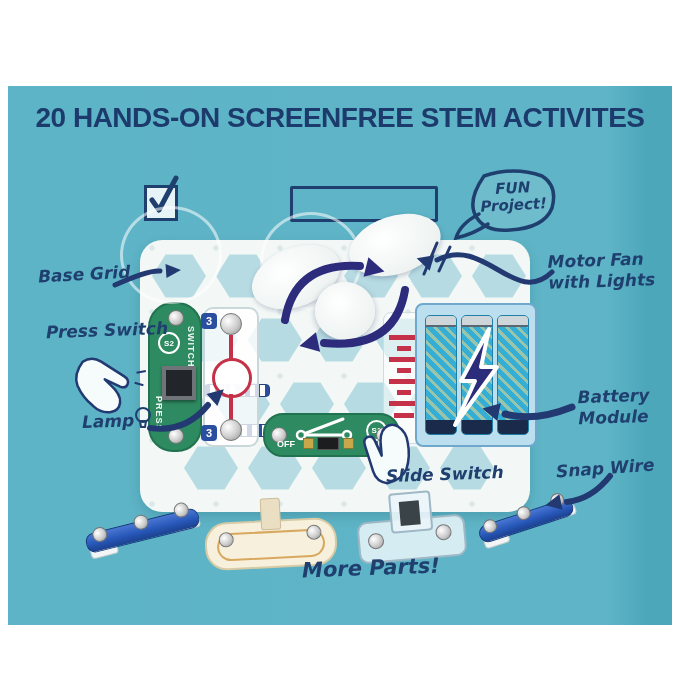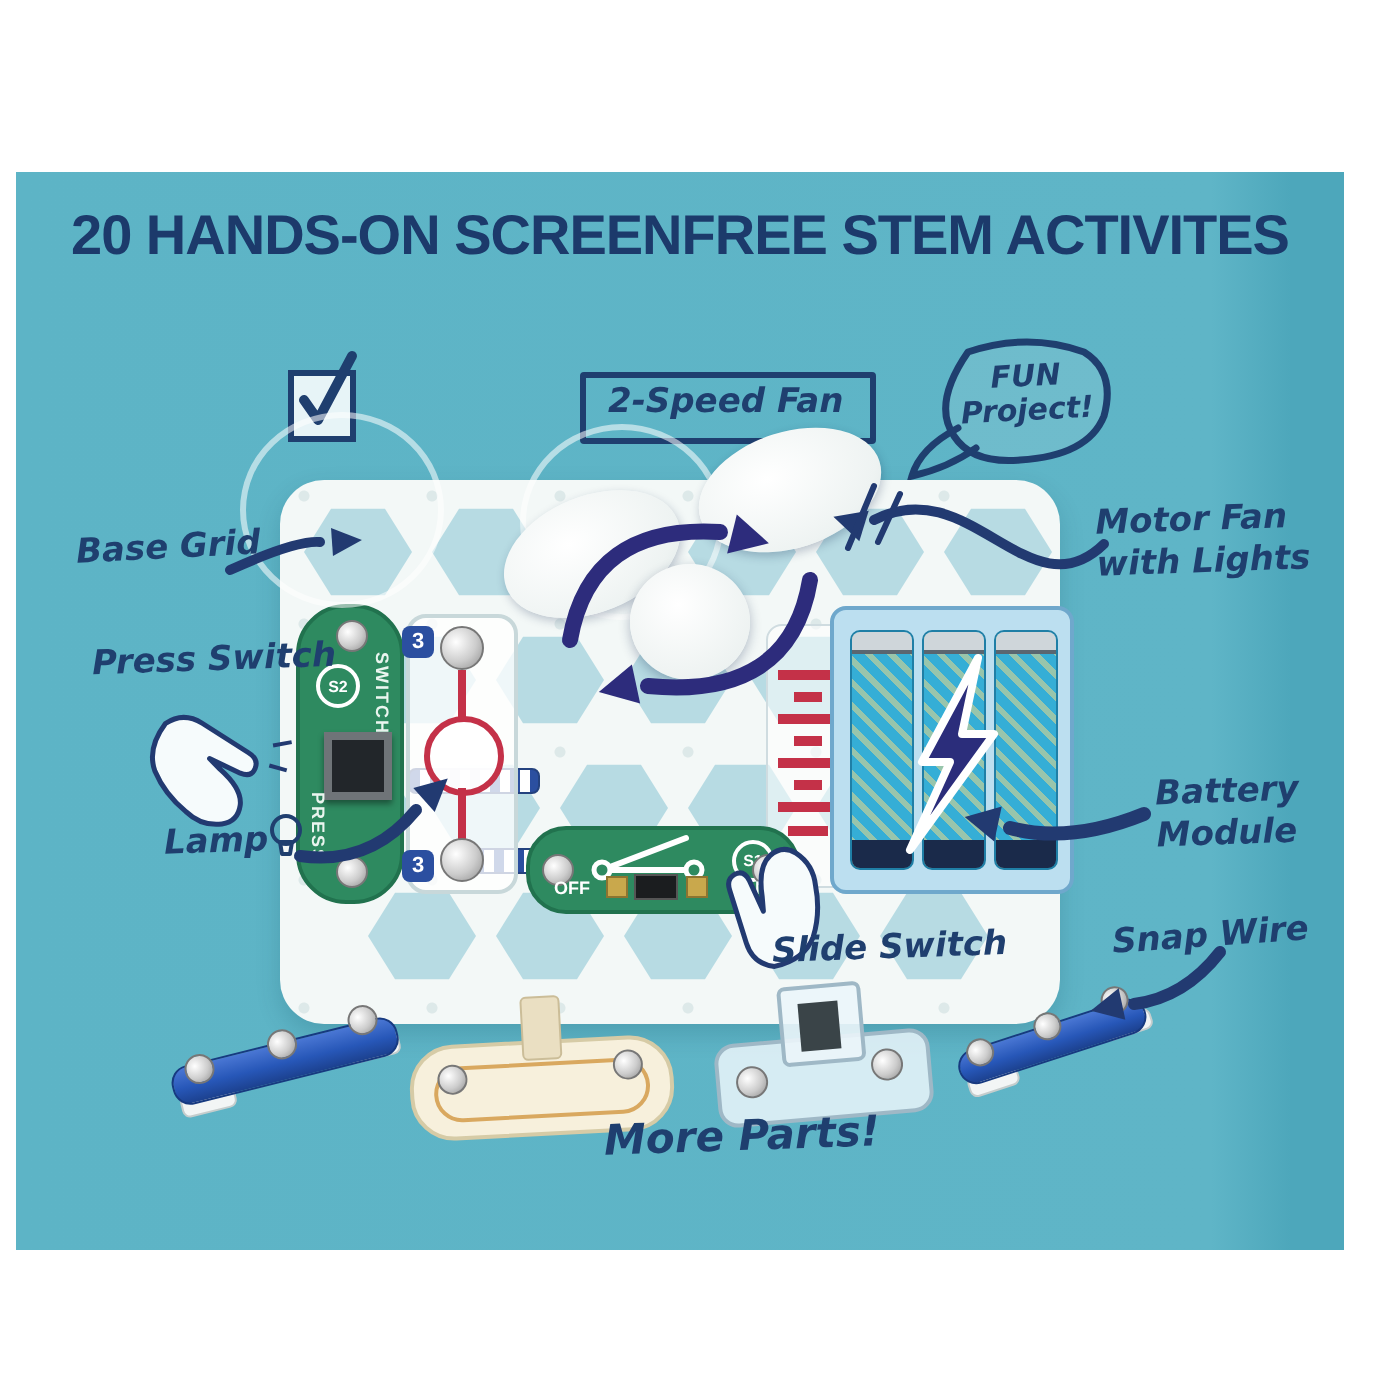--- a/index.html
+++ b/index.html
@@ -100,21 +100,20 @@
 
 <div id="canvas" class="abs">
 
   <div id="title" class="abs">20 HANDS-ON SCREENFREE STEM ACTIVITES</div>
 
   <div id="checkbox" class="abs"></div>
   <svg id="checkmark" class="abs nolist" viewBox="0 0 34 44">
     <polyline points="6,28 13,38 30,6" fill="none" stroke="#1f3f6f" stroke-width="5" stroke-linecap="round" stroke-linejoin="round"></polyline>
   </svg>
   <div id="project-box" class="abs"></div>
-  <div id="project-value" class="abs hand">2-Speed Fan</div>
 
   <svg id="bubble" viewBox="0 0 110 78">
     <path d="M32,10 Q62,0 90,10 Q106,20 100,42 Q92,62 58,64 Q34,66 25,52 Q14,36 32,10 Z" fill="rgba(255,255,255,0.10)" stroke="#1f3f6f" stroke-width="3.5" stroke-linejoin="round"></path>
     <path d="M27,48 Q8,58 4,72 Q22,68 36,58" fill="none" stroke="#1f3f6f" stroke-width="3.5" stroke-linecap="round"></path>
   </svg>
   <div id="bubble-text" class="abs hand">
     <div>FUN</div>
     <div>Project!</div>
   </div>
 

